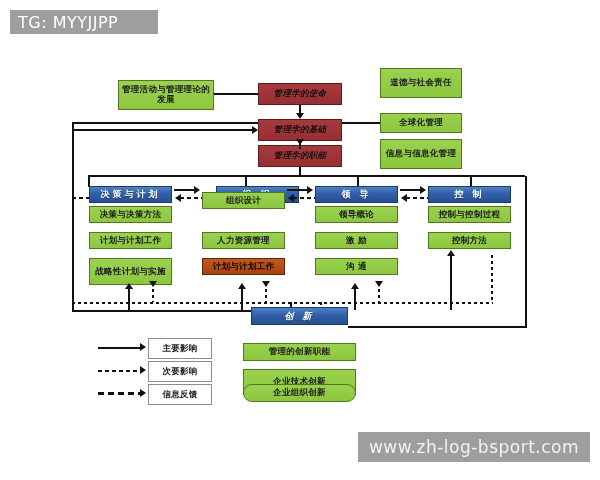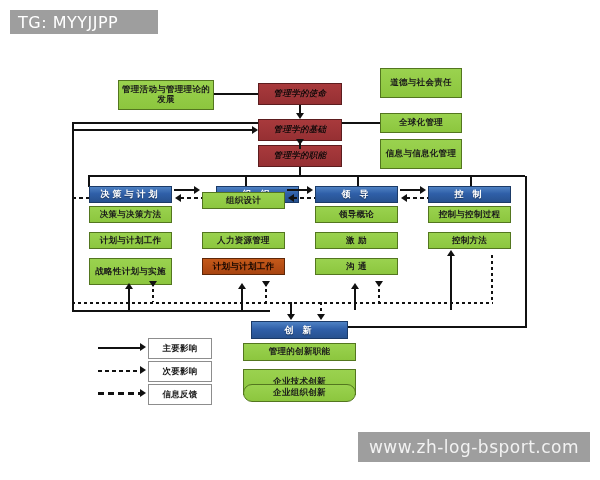--- a/index.html
+++ b/index.html
@@ -161,21 +161,21 @@
   <div class="ah ah-d" style="left:262px;top:281px;"></div>
   <div class="fine-v" style="left:378px;top:283px;height:19px;"></div>
   <div class="ah ah-d" style="left:375px;top:281px;"></div>
   <div class="fine-v" style="left:491px;top:255px;height:47px;"></div>
 
   <div class="ln lnv" style="left:290px;top:302px;height:16px;"></div>
   <div class="ah ah-d" style="left:287px;top:314px;"></div>
   <div class="fine-v" style="left:320px;top:302px;height:16px;"></div>
   <div class="ah ah-d" style="left:317px;top:314px;"></div>
 
-  <div class="node bluehdr" style="left:251px;top:321px;width:97px;height:18px;">创 新</div>
+  <div class="node bluehdr" style="left:251px;top:307px;width:97px;height:18px;font-style:italic;">创 新</div>
   <div class="node green" style="left:243px;top:343px;width:113px;height:18px;">管理的创新职能</div>
   <div class="node green" style="left:243px;top:369px;width:113px;height:26px;">企业技术创新</div>
   <div class="node green" style="left:243px;top:384px;width:113px;height:18px;border-radius:9px;">企业组织创新</div>
 
   <div id="legend">
 
     <div class="lg-row" style="top:0;">
       <div class="lg-line lg-solid"></div>
       <div class="ah ah-r lg-head"></div>
       <div class="lg-box">主要影响</div>

